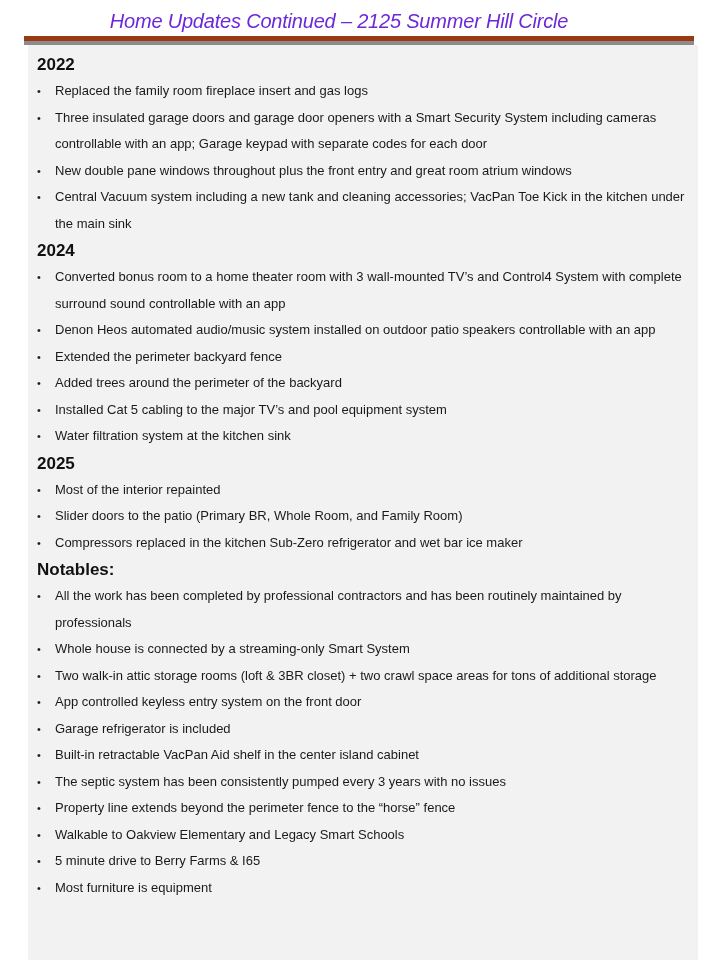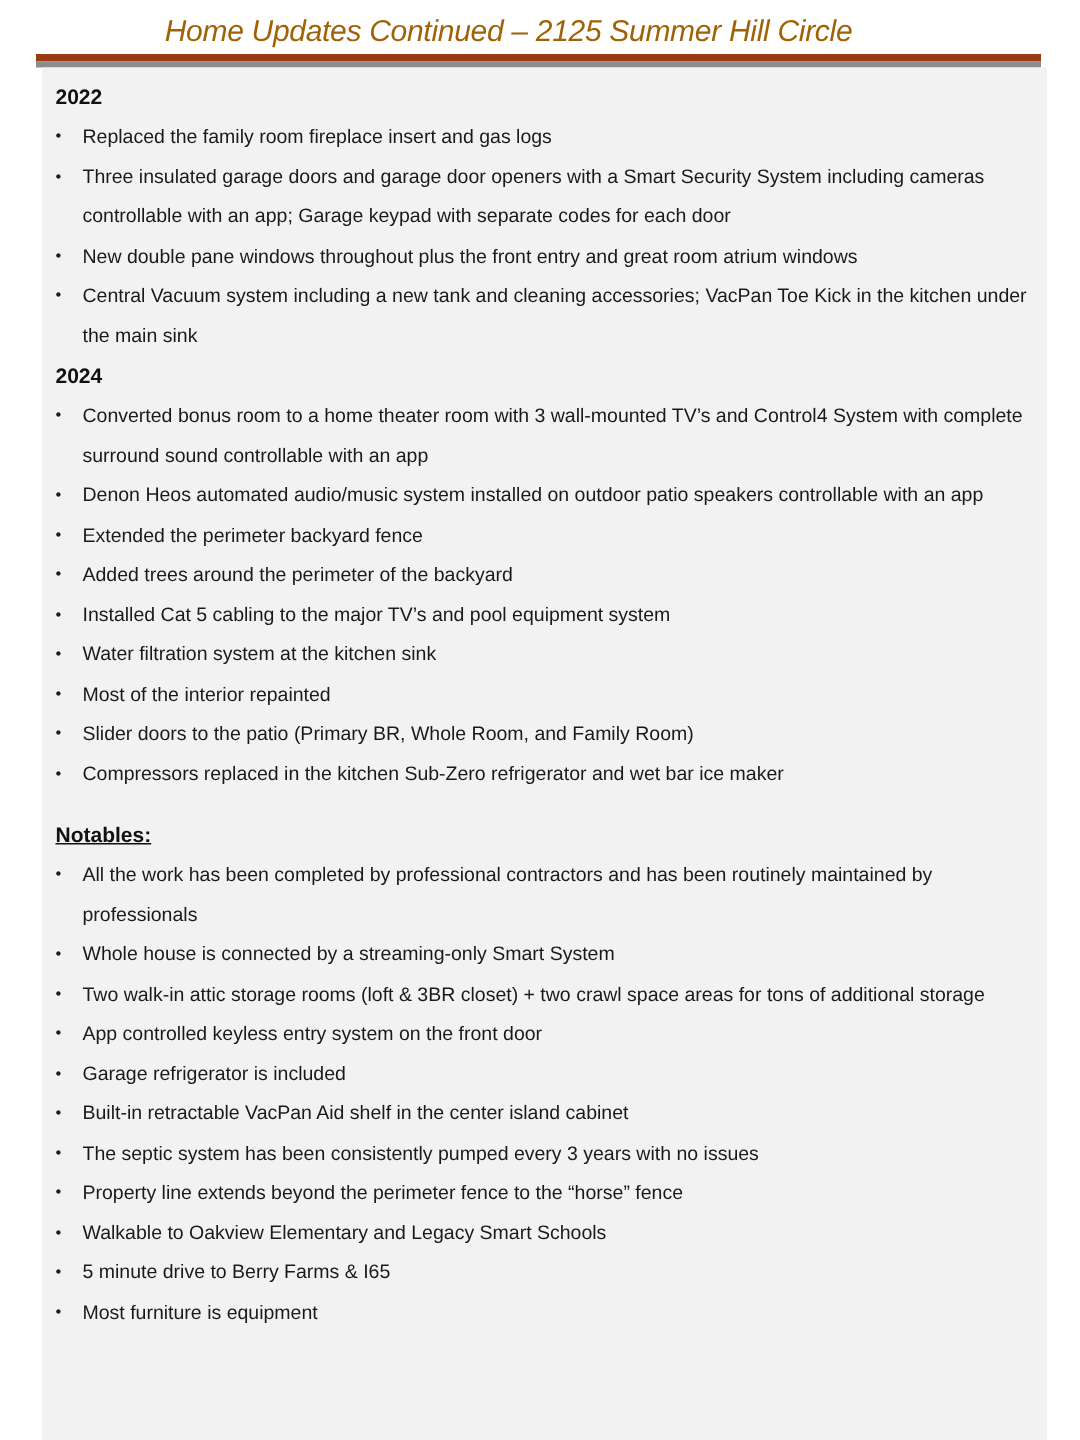--- a/index.html
+++ b/index.html
@@ -18,21 +18,21 @@
     .title {
       position: absolute;
       left: 0;
       top: 10px;
       width: 678px;
       text-align: center;
       font-family: "Liberation Sans", sans-serif;
       font-style: italic;
       font-size: 20px;
       letter-spacing: -0.2px;
-      color: #a16207;
+      color: #6d28d9;
       white-space: nowrap;
     }
     .rule {
       position: absolute;
       left: 24px;
       top: 36px;
       width: 670px;
       height: 9px;
     }
     .rule-top {
@@ -54,28 +54,27 @@
     .content {
       position: absolute;
       left: 37px;
       top: 51px;
       width: 660px;
       font-size: 13px;
       line-height: 26.5px;
     }
     .section-heading {
       font-weight: bold;
-      font-size: 14px;
+      font-size: 17px;
       color: #111;
       height: 27px;
       line-height: 27px;
     }
     .section-heading.notables {
-      margin-top: 14px;
-      text-decoration: underline;
+      margin-top: 0;
     }
     ul {
       list-style: none;
       margin: 0;
       padding: 0;
     }
     li {
       position: relative;
       padding-left: 18px;
       padding-right: 8px;
@@ -157,20 +156,21 @@
           <span class="item-text">Installed Cat 5 cabling to the major TV’s and pool equipment system</span>
         </li>
       <li>
           <span class="bullet">•</span>
           <span class="item-text">Water filtration system at the kitchen sink</span>
         </li>
     </ul>
   </div>
 
   <div>
+    <div class="section-heading">2025</div>
     <ul>
       <li>
           <span class="bullet">•</span>
           <span class="item-text">Most of the interior repainted</span>
         </li>
       <li>
           <span class="bullet">•</span>
           <span class="item-text">Slider doors to the patio (Primary BR, Whole Room, and Family Room)</span>
         </li>
       <li>

